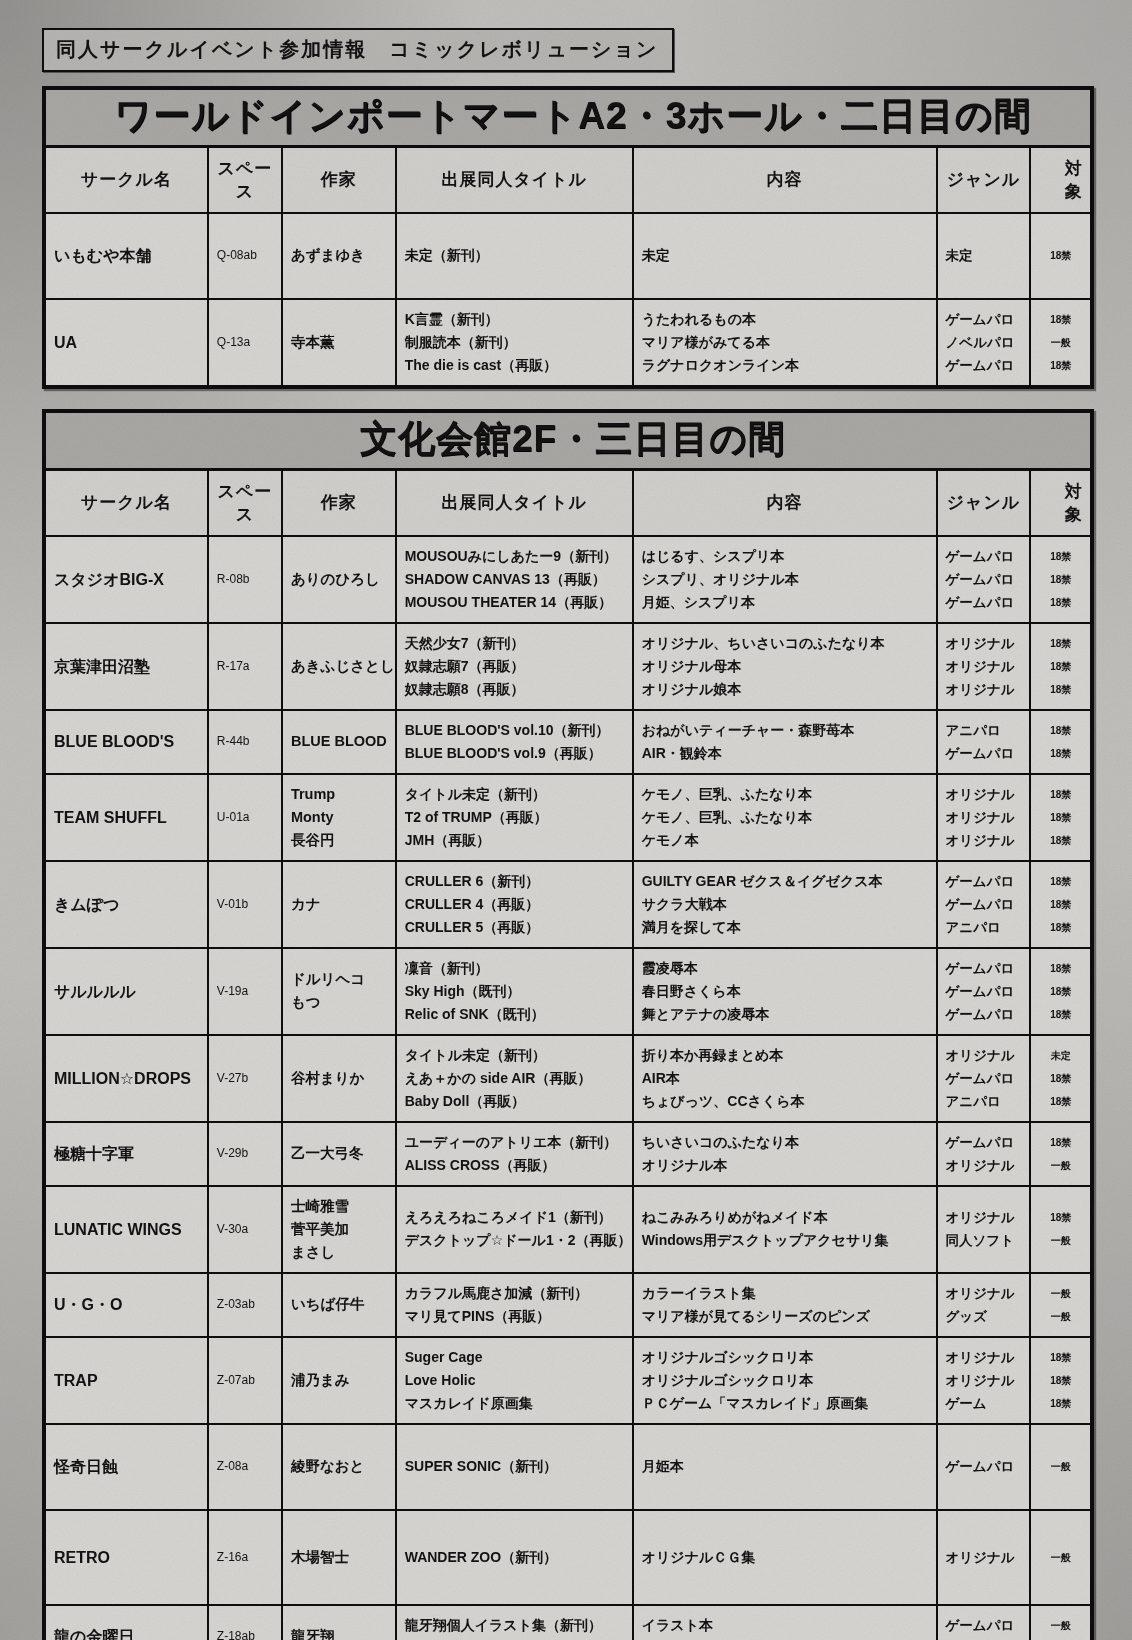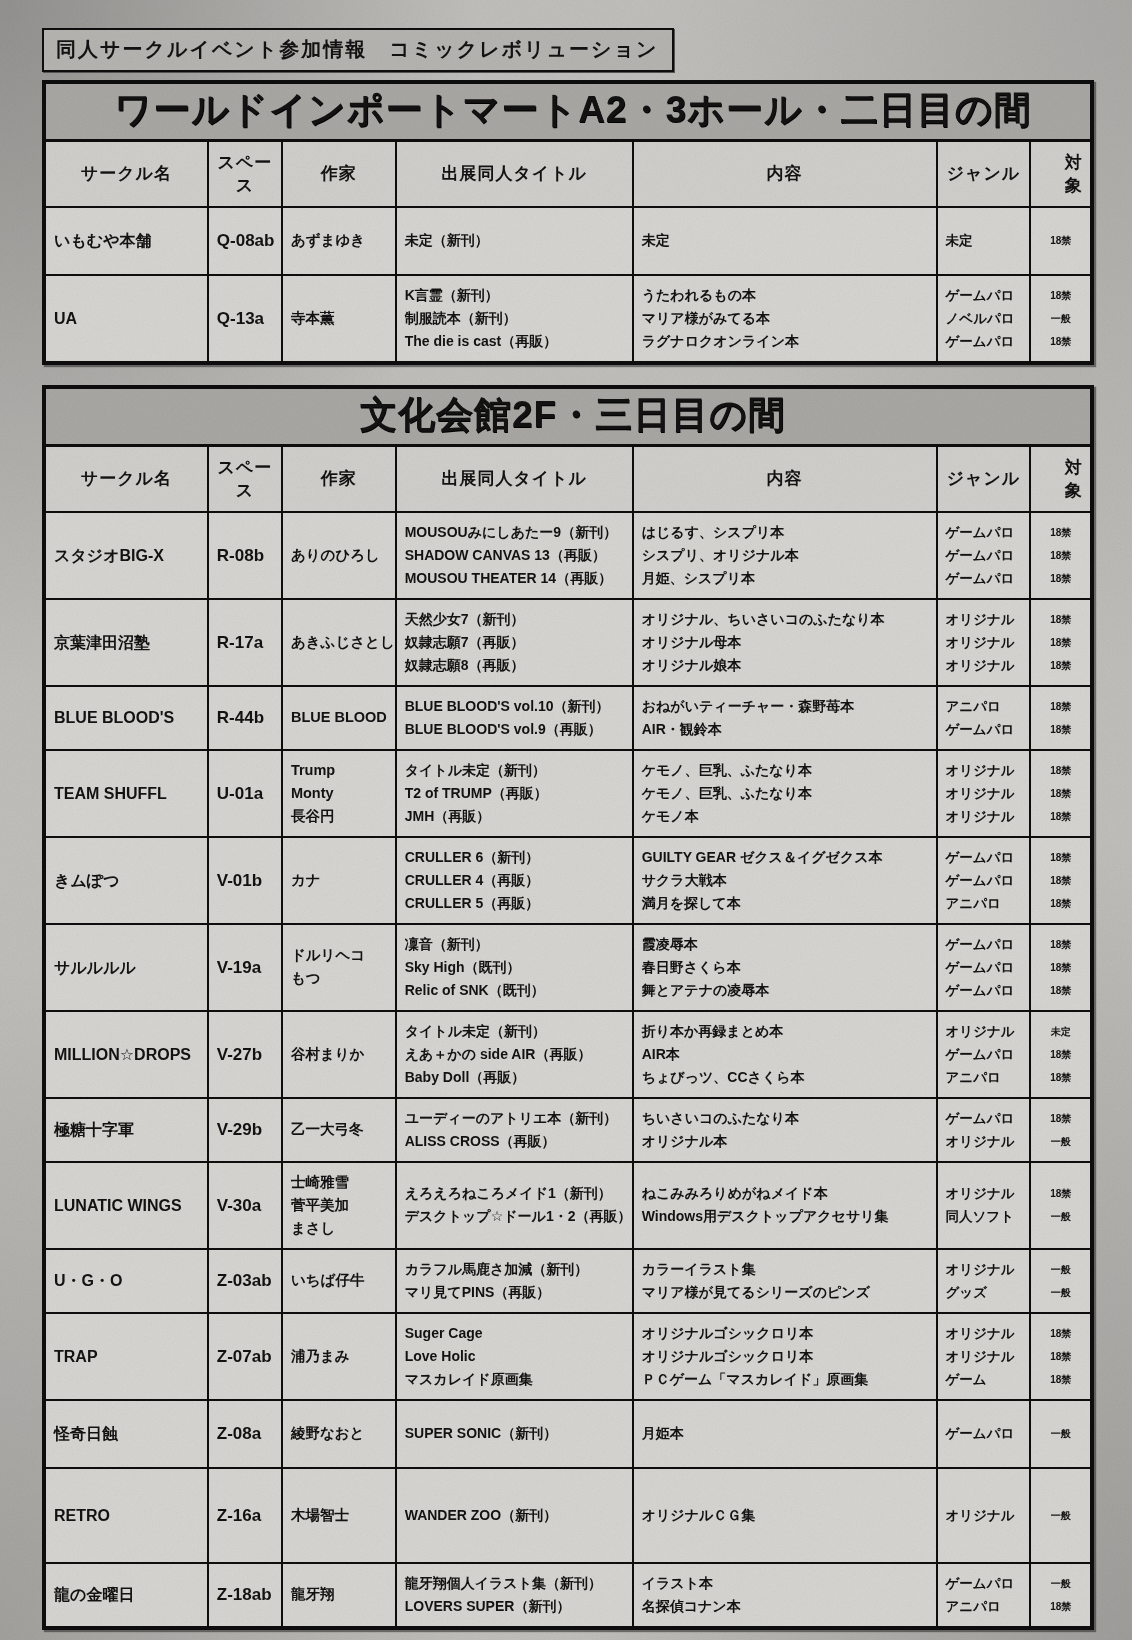--- a/index.html
+++ b/index.html
@@ -21,21 +21,21 @@
   .sheet { position:relative; padding:28px 38px 0 42px; z-index:1; }
 
   
   .top-banner {
     display:inline-block;
     border:2.5px solid #0d0d0d;
     background:#b7b5b1;
     padding:6px 14px 7px 12px;
     font-size:20px; font-weight:700; letter-spacing:2px;
     box-shadow:1px 1px 0 #555;
-    margin-bottom:8px;
+    margin-bottom:14px;
   }
 
   
   .event-table {
     border:4px solid #0d0d0d;
     background:#d8d6d2;
     box-shadow:2px 2px 1px rgba(40,40,40,.55);
     margin-bottom:20px;
   }
   .table-title {
@@ -65,26 +65,26 @@
     padding:9px 2px; background:#d2d0cc; letter-spacing:1px;
     border-top:none;
   }
   th:first-child, td:first-child { border-left:none; }
   th:last-child, td:last-child { border-right:none;padding-left:28px; }
   tr:last-child td { border-bottom:none; }
 
   td { padding:8px 6px 8px 8px; background:#d8d6d2; }
   td .line { font-size:14px; font-weight:600; line-height:23px; white-space:nowrap; }
   td.cell-circle .line { font-size:16px; font-weight:700; }
-  td.cell-space .line  { font-size:17px; font-weight:700; }
+  td.cell-space .line  { font-size:12px; font-weight:400; }
   td.cell-author .line { font-size:14.5px; font-weight:700; }
   td.cell-genre .line  { font-size:13.5px; }
   td.cell-rating { padding-left:3px; padding-right:3px; }
   td.cell-rating .line { font-size:10px; text-align:center; }
-  tr.single td { height:68px; }
+  tr.single td { height:86px; }
   tr.tall td { height:95px; }
 </style>
 </head>
 <body>
 
 <svg class="grain" width="1132" height="1640" xmlns="http://www.w3.org/2000/svg">
   <filter id="n">
       <feTurbulence type="fractalNoise" baseFrequency="0.8" numOctaves="2" stitchTiles="stitch"></feTurbulence>
       <feColorMatrix type="saturate" values="0"></feColorMatrix>
     </filter>

